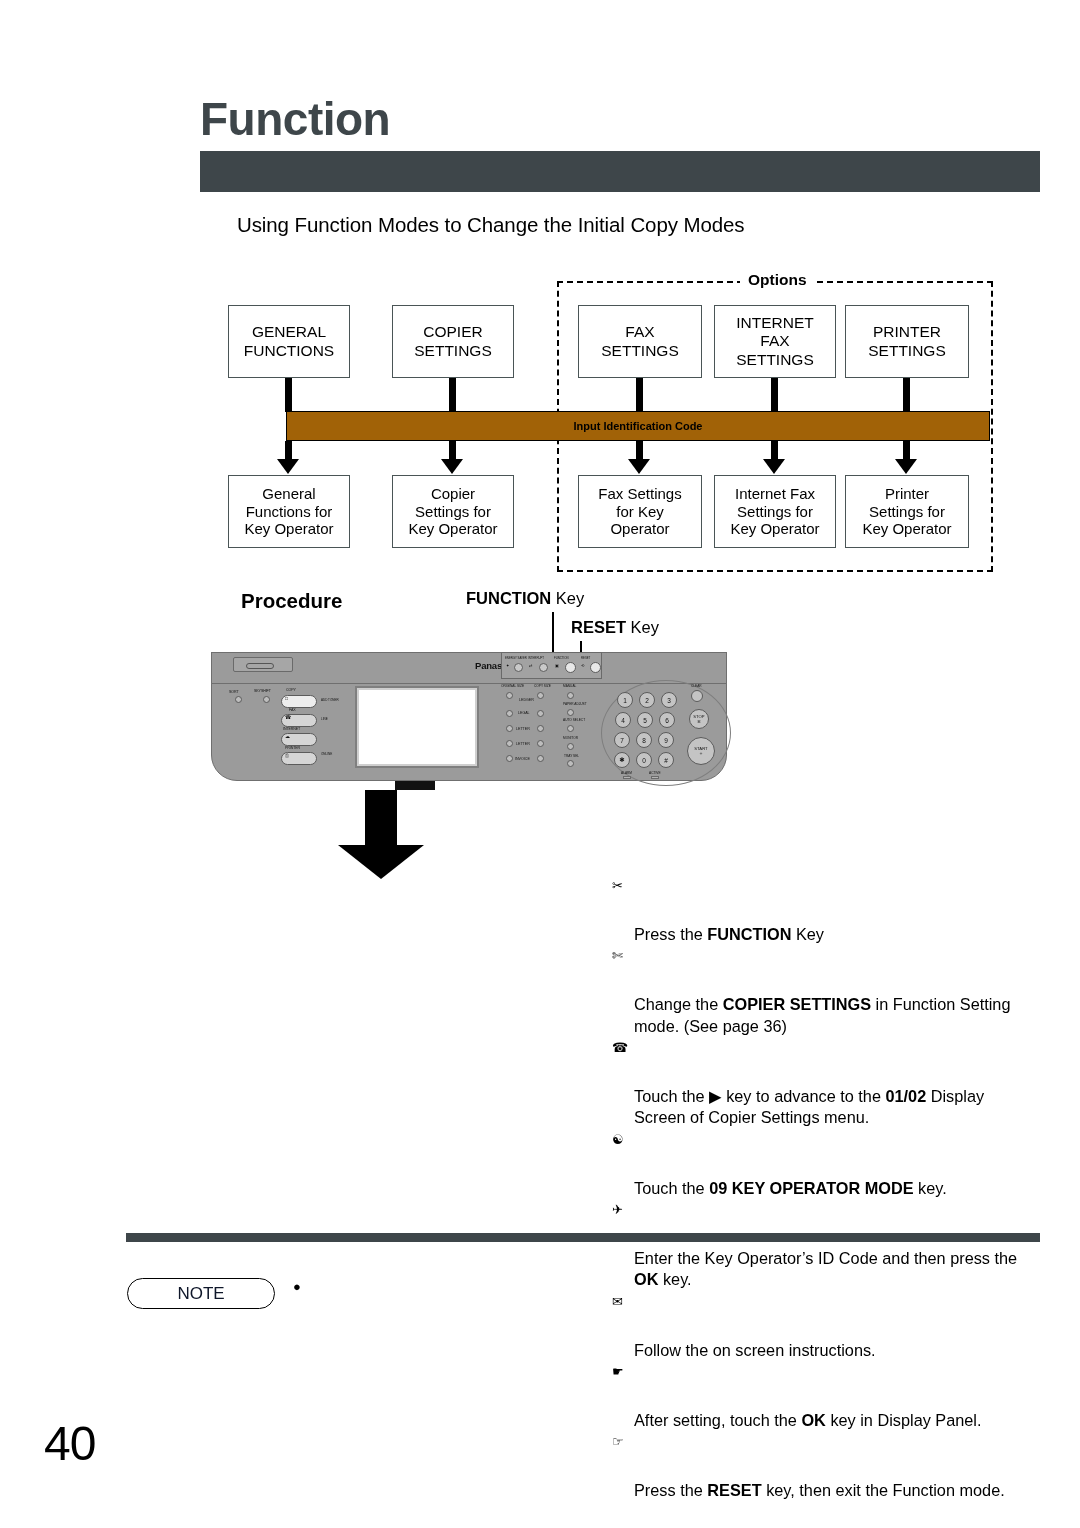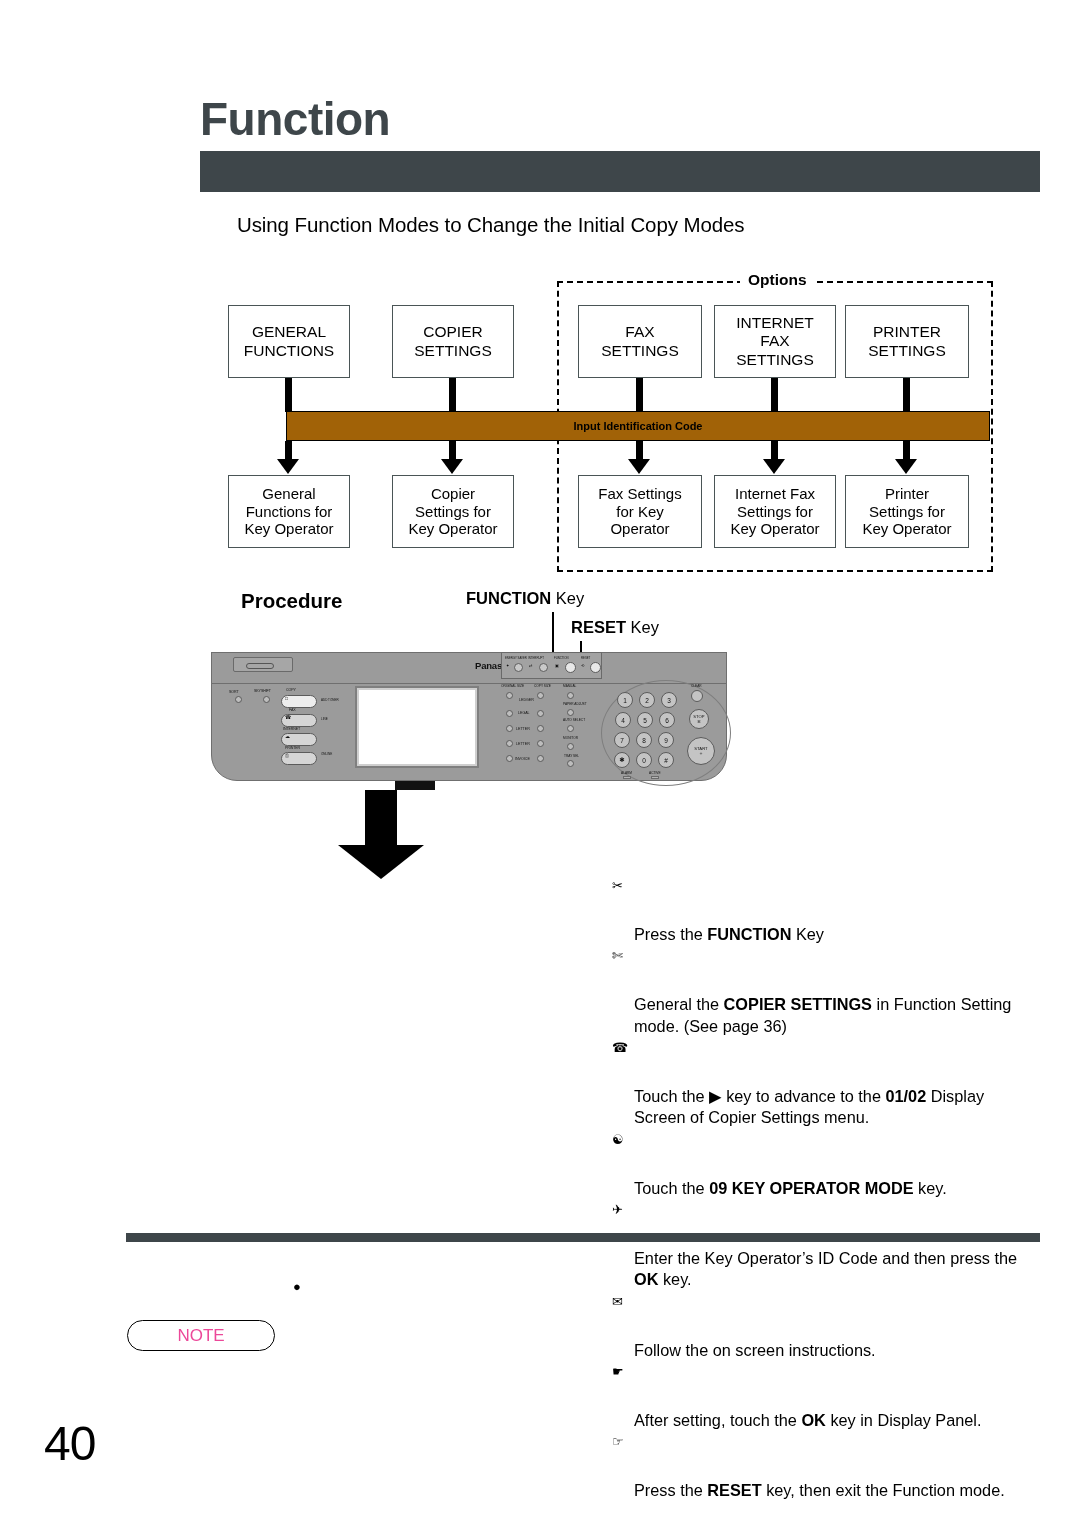--- a/index.html
+++ b/index.html
@@ -186,21 +186,21 @@
   }
   .step .tx{flex:1;margin-top:48px;}
   .step b{font-weight:bold;}
 
   
   .note-rule{position:absolute;left:126px;top:1233px;width:914px;height:9px;background:#3e464a;}
   .note-pill{
     position:absolute;left:127px;top:1278px;width:148px;height:31px;
     border:1.8px solid #000;border-radius:16px;box-sizing:border-box;
     display:flex;align-items:center;justify-content:center;
-    font-size:17px;color:#ec4899;background:#fff;margin-top:42px;
+    font-size:17px;color:#0f172a;background:#fff;
   }
   .note-bullet{position:absolute;left:293px;top:1279px;font-size:13px;color:#000;}
   .note-text{position:absolute;left:309px;top:1277px;font-size:16.5px;color:#000;}
 
   .page-num{
     position:absolute;left:44px;top:1416px;
     font-size:48px;color:#000;letter-spacing:-1px;
   }
 </style>
 </head>
@@ -449,21 +449,21 @@
   <div class="bigarrow-shaft"></div>
   <div class="bigarrow-head"></div>
 
   <div class="steps">
       <div class="step">
         <span class="mk">✂</span>
         <span class="tx"><span>Press the </span><b>FUNCTION</b><span> Key</span></span>
       </div>
       <div class="step">
         <span class="mk">✄</span>
-        <span class="tx"><span>General the </span><b>COPIER SETTINGS</b><span> in Function Setting mode. (See page 36)</span></span>
+        <span class="tx"><span>Change the </span><b>COPIER SETTINGS</b><span> in Function Setting mode. (See page 36)</span></span>
       </div>
       <div class="step">
         <span class="mk">☎</span>
         <span class="tx"><span>Touch the ▶ key to advance to the </span><b>01/02</b><span> Display Screen of Copier Settings menu.</span></span>
       </div>
       <div class="step">
         <span class="mk">☯</span>
         <span class="tx"><span>Touch the </span><b>09 KEY OPERATOR MODE</b><span> key.</span></span>
       </div>
       <div class="step">

